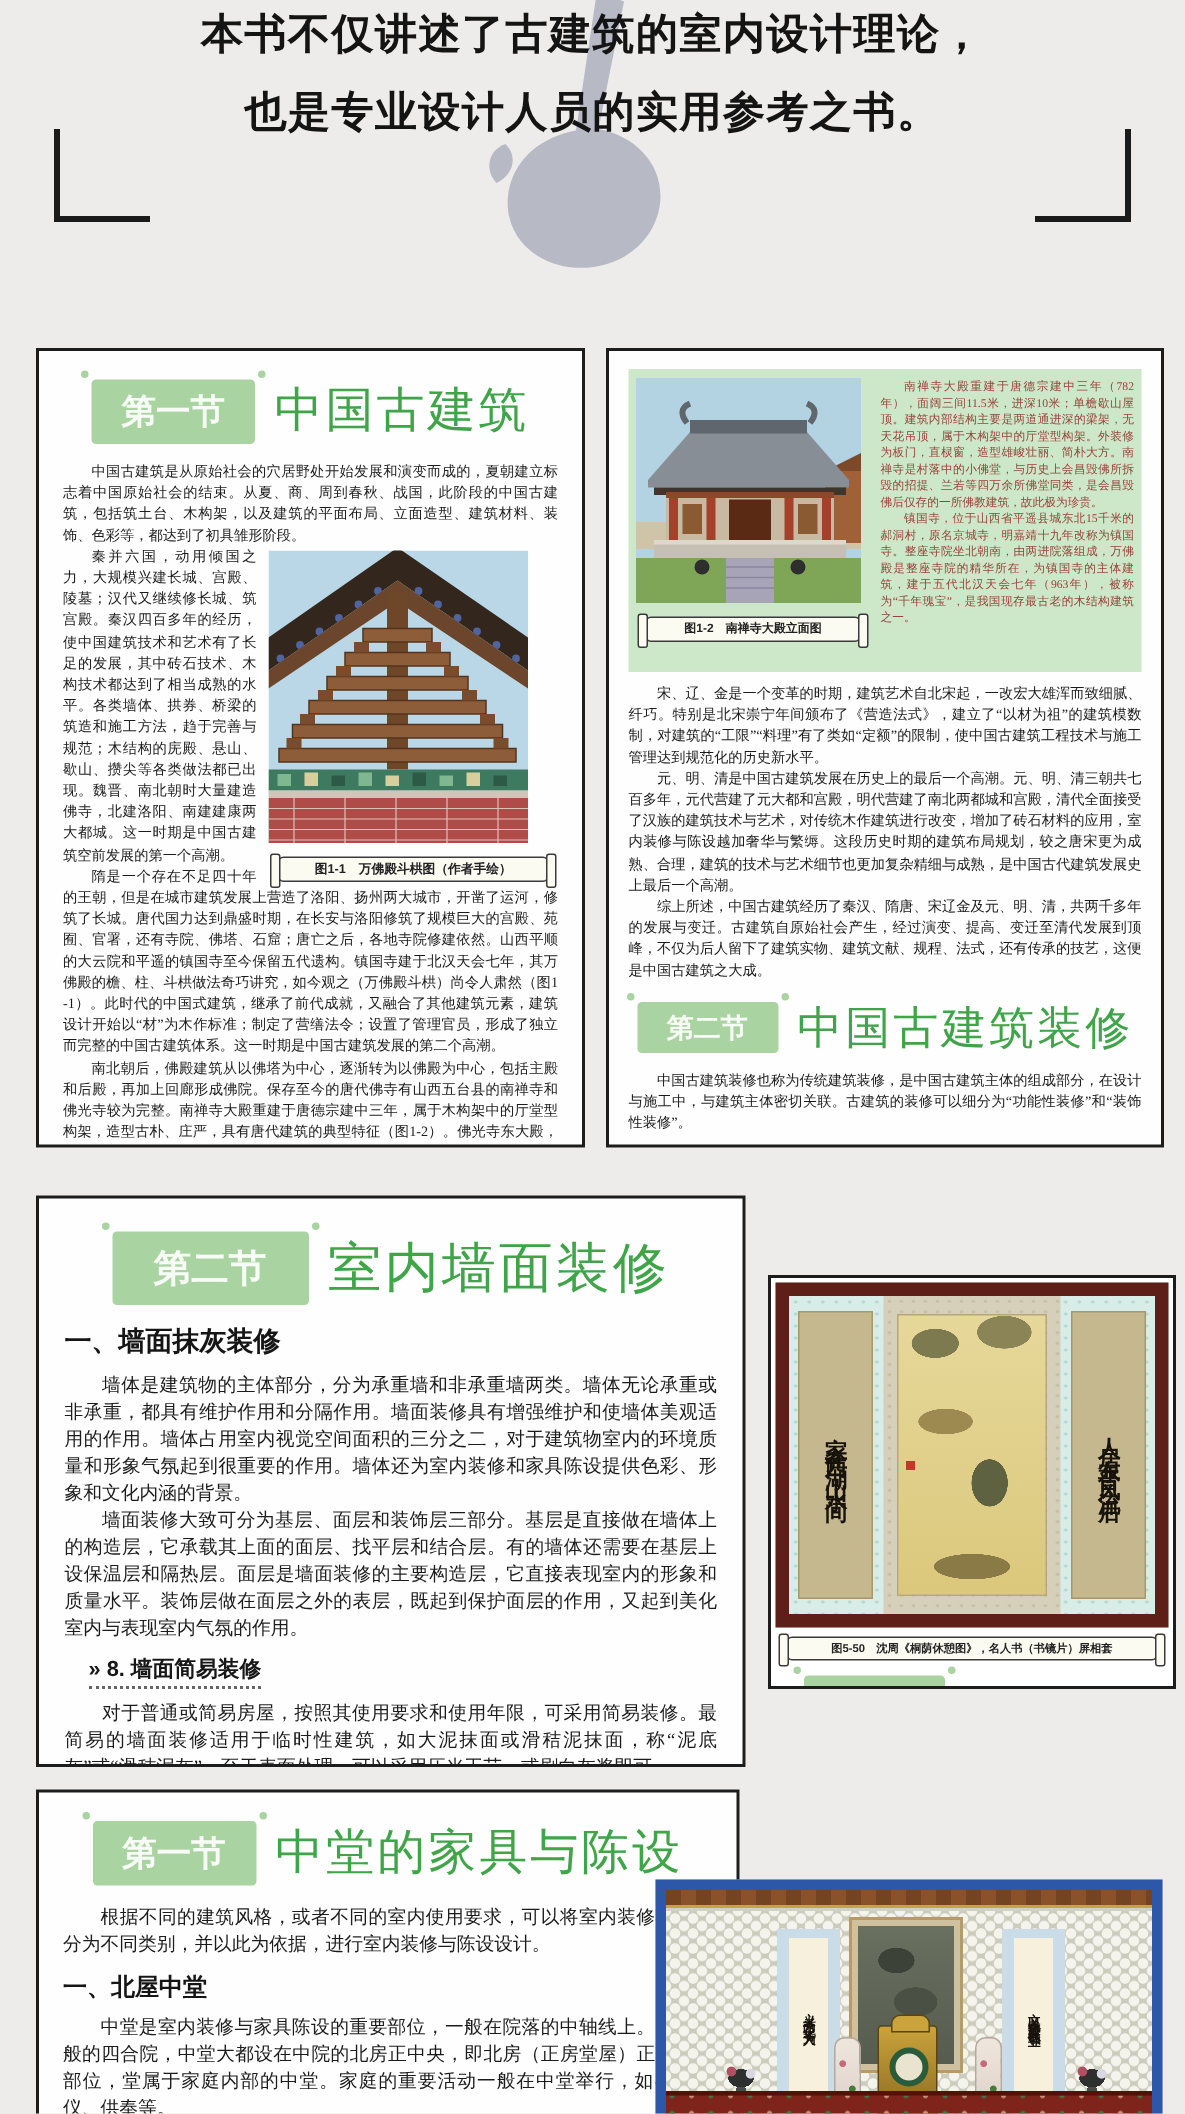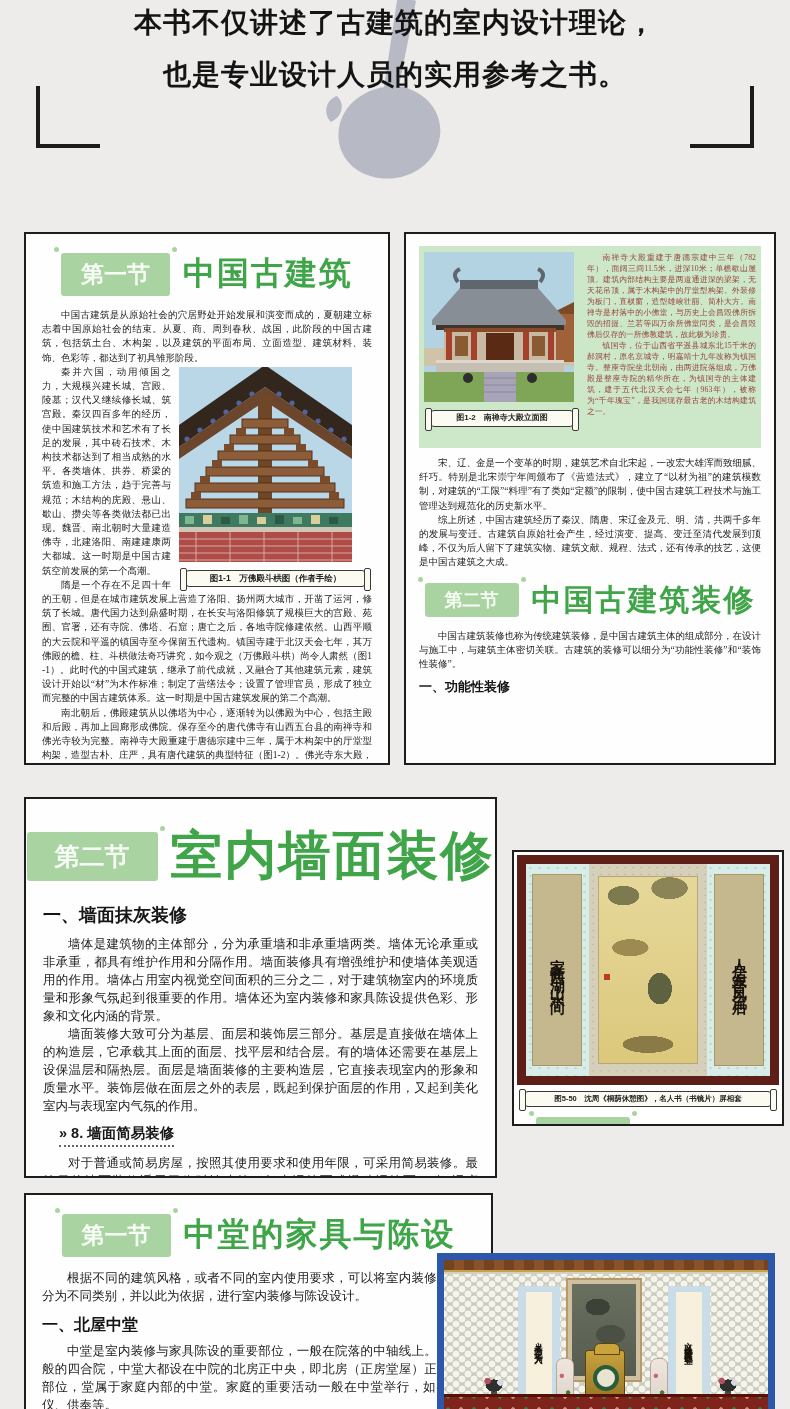--- a/index.html
+++ b/index.html
@@ -36,22 +36,22 @@
   .badge {
     position:relative; background:#a9d4a1; color:#f8fcf6; font-weight:bold;
     text-align:center; border-radius:3px; font-family:"Liberation Serif",serif; flex:none;
   }
   .badge::before,.badge::after { content:""; position:absolute; width:5px; height:5px;
     border-radius:50%; background:#a9d4a1; top:-6px; }
   .badge::before { left:-7px; } .badge::after { right:-7px; }
   .badge-md { font-size:23px; padding:6px 20px; }
   .badge-sm { font-size:18px; padding:5px 20px; }
   .badge-lg { font-size:25px; padding:8px 28px; }
-  .sec-title { color:#3fa548; font-weight:bold; font-family:"Liberation Serif",serif; letter-spacing:2px; white-space:nowrap; }
-  .t-md { font-size:32px; } .t-lg { font-size:52px; } .t-sm { font-size:30px; }
+  .sec-title { color:#3fa548; font-weight:normal; font-family:"Liberation Serif",serif; letter-spacing:2px; white-space:nowrap; }
+  .t-md { font-size:32px; } .t-lg { font-size:36px; } .t-sm { font-size:30px; }
 
   
   .b  { font-size:9.5px; line-height:14.2px; text-align:justify; text-indent:2em;
         word-break:break-all; color:#1b1b1b; }
   .b2 { font-size:12.5px; line-height:18px; text-align:justify; text-indent:2em;
         word-break:break-all; color:#1b1b1b; }
   .subhead { font-family:"Liberation Sans","DejaVu Sans",sans-serif; font-weight:bold; color:#151515; }
   .sh1 { font-size:13px; margin:7px 0 4px; }
   .sh2 { font-size:18px; margin:12px 0 8px; }
   .sh3 { font-size:16px; margin:10px 0 6px; }
@@ -293,20 +293,21 @@
       <div class="scroll-cap" style="font-size:8px">
         <span>图1-2　南禅寺大殿立面图</span>
       </div>
     </div>
     <div class="ib-text">
       <p>南禅寺大殿重建于唐德宗建中三年（782年），面阔三间11.5米，进深10米；单檐歇山屋顶。建筑内部结构主要是两道通进深的梁架，无天花吊顶，属于木构架中的厅堂型构架。外装修为板门，直棂窗，造型雄峻壮丽、简朴大方。南禅寺是村落中的小佛堂，与历史上会昌毁佛所拆毁的招提、兰若等四万余所佛堂同类，是会昌毁佛后仅存的一所佛教建筑，故此极为珍贵。</p>
       <p>镇国寺，位于山西省平遥县城东北15千米的郝洞村，原名京城寺，明嘉靖十九年改称为镇国寺。整座寺院坐北朝南，由两进院落组成，万佛殿是整座寺院的精华所在，为镇国寺的主体建筑，建于五代北汉天会七年（963年），被称为“千年瑰宝”，是我国现存最古老的木结构建筑之一。</p>
     </div>
   </div>
   <p class="b">宋、辽、金是一个变革的时期，建筑艺术自北宋起，一改宏大雄浑而致细腻、纤巧。特别是北宋崇宁年间颁布了《营造法式》，建立了“以材为祖”的建筑模数制，对建筑的“工限”“料理”有了类如“定额”的限制，使中国古建筑工程技术与施工管理达到规范化的历史新水平。</p>
+  <p class="b">元、明、清是中国古建筑发展在历史上的最后一个高潮。元、明、清三朝共七百多年，元代营建了元大都和宫殿，明代营建了南北两都城和宫殿，清代全面接受了汉族的建筑技术与艺术，对传统木作建筑进行改变，增加了砖石材料的应用，室内装修与陈设越加奢华与繁缛。这段历史时期的建筑布局规划，较之唐宋更为成熟、合理，建筑的技术与艺术细节也更加复杂精细与成熟，是中国古代建筑发展史上最后一个高潮。</p>
   <p class="b">综上所述，中国古建筑经历了秦汉、隋唐、宋辽金及元、明、清，共两千多年的发展与变迁。古建筑自原始社会产生，经过演变、提高、变迁至清代发展到顶峰，不仅为后人留下了建筑实物、建筑文献、规程、法式，还有传承的技艺，这便是中国古建筑之大成。</p>
   <div class="sec-header" style="margin:10px 0 8px">
     <span class="badge badge-sm">第二节</span>
     <span class="sec-title t-sm">中国古建筑装修</span>
   </div>
   <p class="b">中国古建筑装修也称为传统建筑装修，是中国古建筑主体的组成部分，在设计与施工中，与建筑主体密切关联。古建筑的装修可以细分为“功能性装修”和“装饰性装修”。</p>
   <div class="subhead sh1">一、功能性装修</div>
 
 </section>
 

